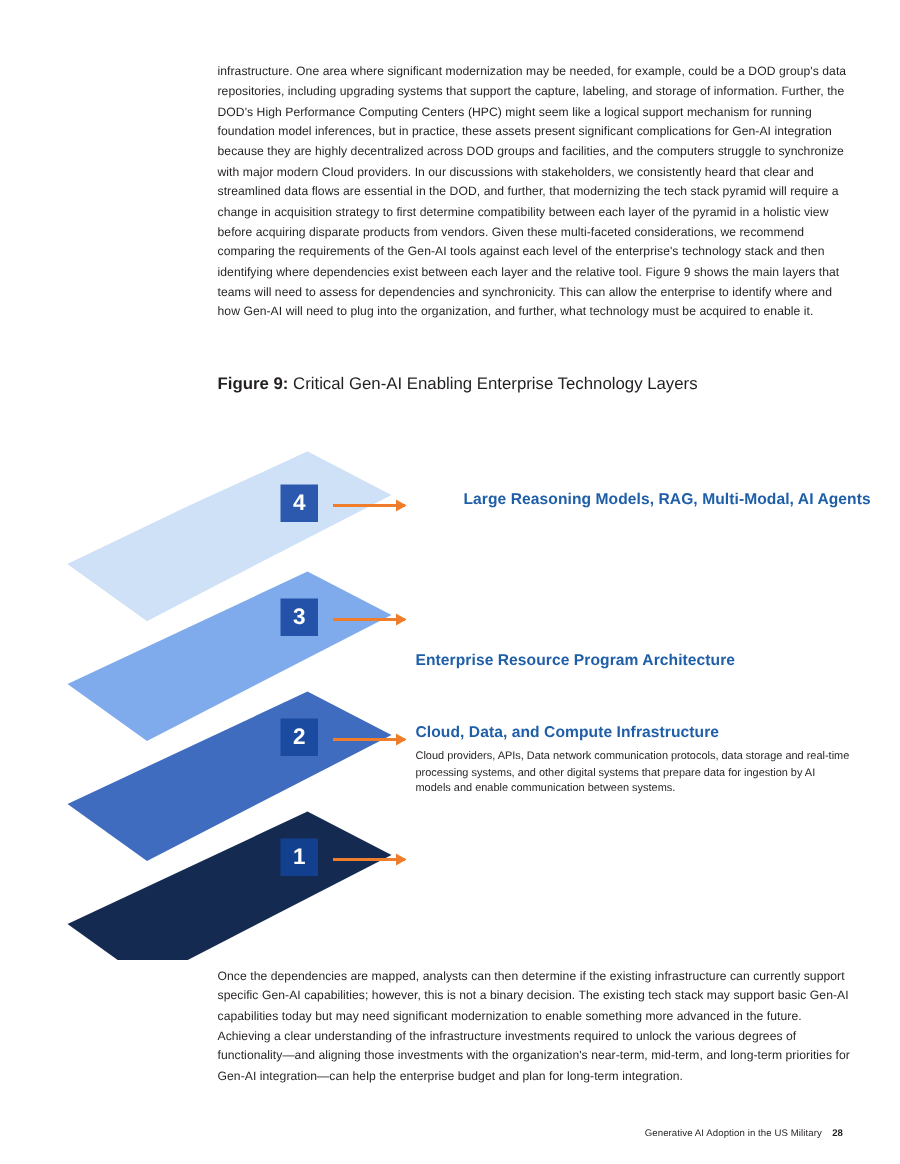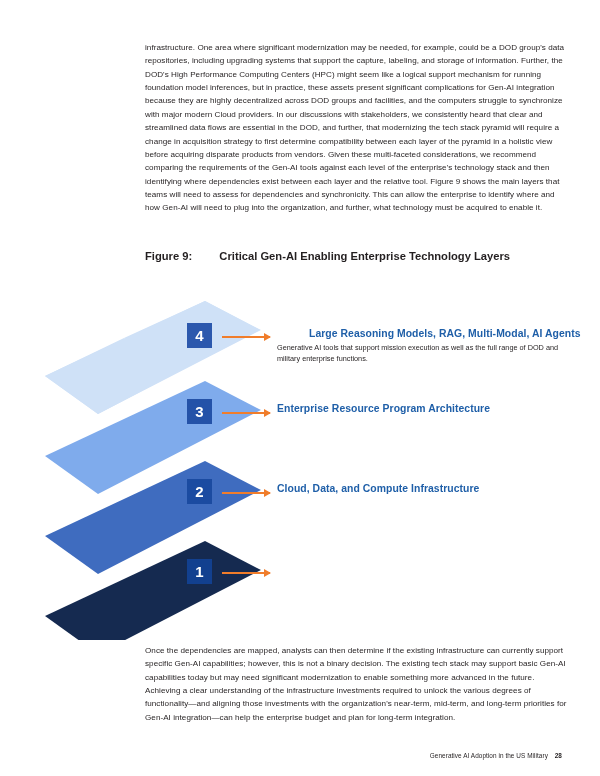--- a/index.html
+++ b/index.html
@@ -41,22 +41,21 @@
     top: 249px;
     font-size: 11.2px;
     line-height: 14px;
     color: #231f20;
   }
   .figure-title .label {
     font-weight: bold;
     text-align: center;
   }
   .figure-title .caption {
-    font-weight: bold;
-    margin-left: 24px;
+    font-weight: normal;
   }
 
   
   .figure {
     position: absolute;
     left: 0px;
     top: 280px;
     width: 600px;
     height: 360px;
   }
@@ -96,21 +95,21 @@
   }
 
   .layer-head {
     position: absolute;
     font-size: 10.4px;
     font-weight: bold;
     color: #1f5fa8;
     letter-spacing: 0.005em;
   }
   .head-4 { color: #1f5fa8; }
-  .head-3 { color: #1f5fa8; }
+  .head-3 { color: #1f5fa8; margin-top: 32px; }
   .head-2 { color: #1f5fa8; }
   .head-1 { color: #1a3f7a; }
 
   .layer-body {
     position: absolute;
     font-size: 7.3px;
     line-height: 10.6px;
     color: #231f20;
     width: 290px;
   }
@@ -154,35 +153,35 @@
 
       <polygon points="205,261 261,290 98,374 45,336" fill="#152a50"></polygon>
     </svg>
 
     
     <div class="num-badge badge-4" style="left:187px; top:43px;">
       <span>4</span>
     </div>
     <div class="arrow" style="left:222px; top:56px; width:48px;"></div>
     <div class="layer-head head-4" style="left:277px; top:48px;padding-left:32px;">Large Reasoning Models, RAG, Multi-Modal, AI Agents</div>
-    <div class="layer-body" style="left:277px; top:63px;">Generative AI tools that support mission execution as well as the full range of DOD and military enterprise functions.</div>
 
     
     <div class="num-badge badge-3" style="left:187px; top:119px;">
       <span>3</span>
     </div>
     <div class="arrow" style="left:222px; top:132px; width:48px;"></div>
     <div class="layer-head head-3" style="left:277px; top:123px;">Enterprise Resource Program Architecture</div>
 
     
     <div class="num-badge badge-2" style="left:187px; top:199px;">
       <span>2</span>
     </div>
     <div class="arrow" style="left:222px; top:212px; width:48px;"></div>
     <div class="layer-head head-2" style="left:277px; top:203px;text-align:right;">Cloud, Data, and Compute Infrastructure</div>
+    <div class="layer-body" style="left:277px; top:219px;">Cloud providers, APIs, Data network communication protocols, data storage and real-time processing systems, and other digital systems that prepare data for ingestion by AI models and enable communication between systems.</div>
 
     
     <div class="num-badge badge-1" style="left:187px; top:279px;">
       <span>1</span>
     </div>
     <div class="arrow" style="left:222px; top:292px; width:48px;"></div>
   </div>
 
   <p class="body-text" id="bottom-paragraph">Once the dependencies are mapped, analysts can then determine if the existing infrastructure can currently support specific Gen-AI capabilities; however, this is not a binary decision. The existing tech stack may support basic Gen-AI capabilities today but may need significant modernization to enable something more advanced in the future. Achieving a clear understanding of the infrastructure investments required to unlock the various degrees of functionality—and aligning those investments with the organization's near-term, mid-term, and long-term priorities for Gen-AI integration—can help the enterprise budget and plan for long-term integration.</p>
 

